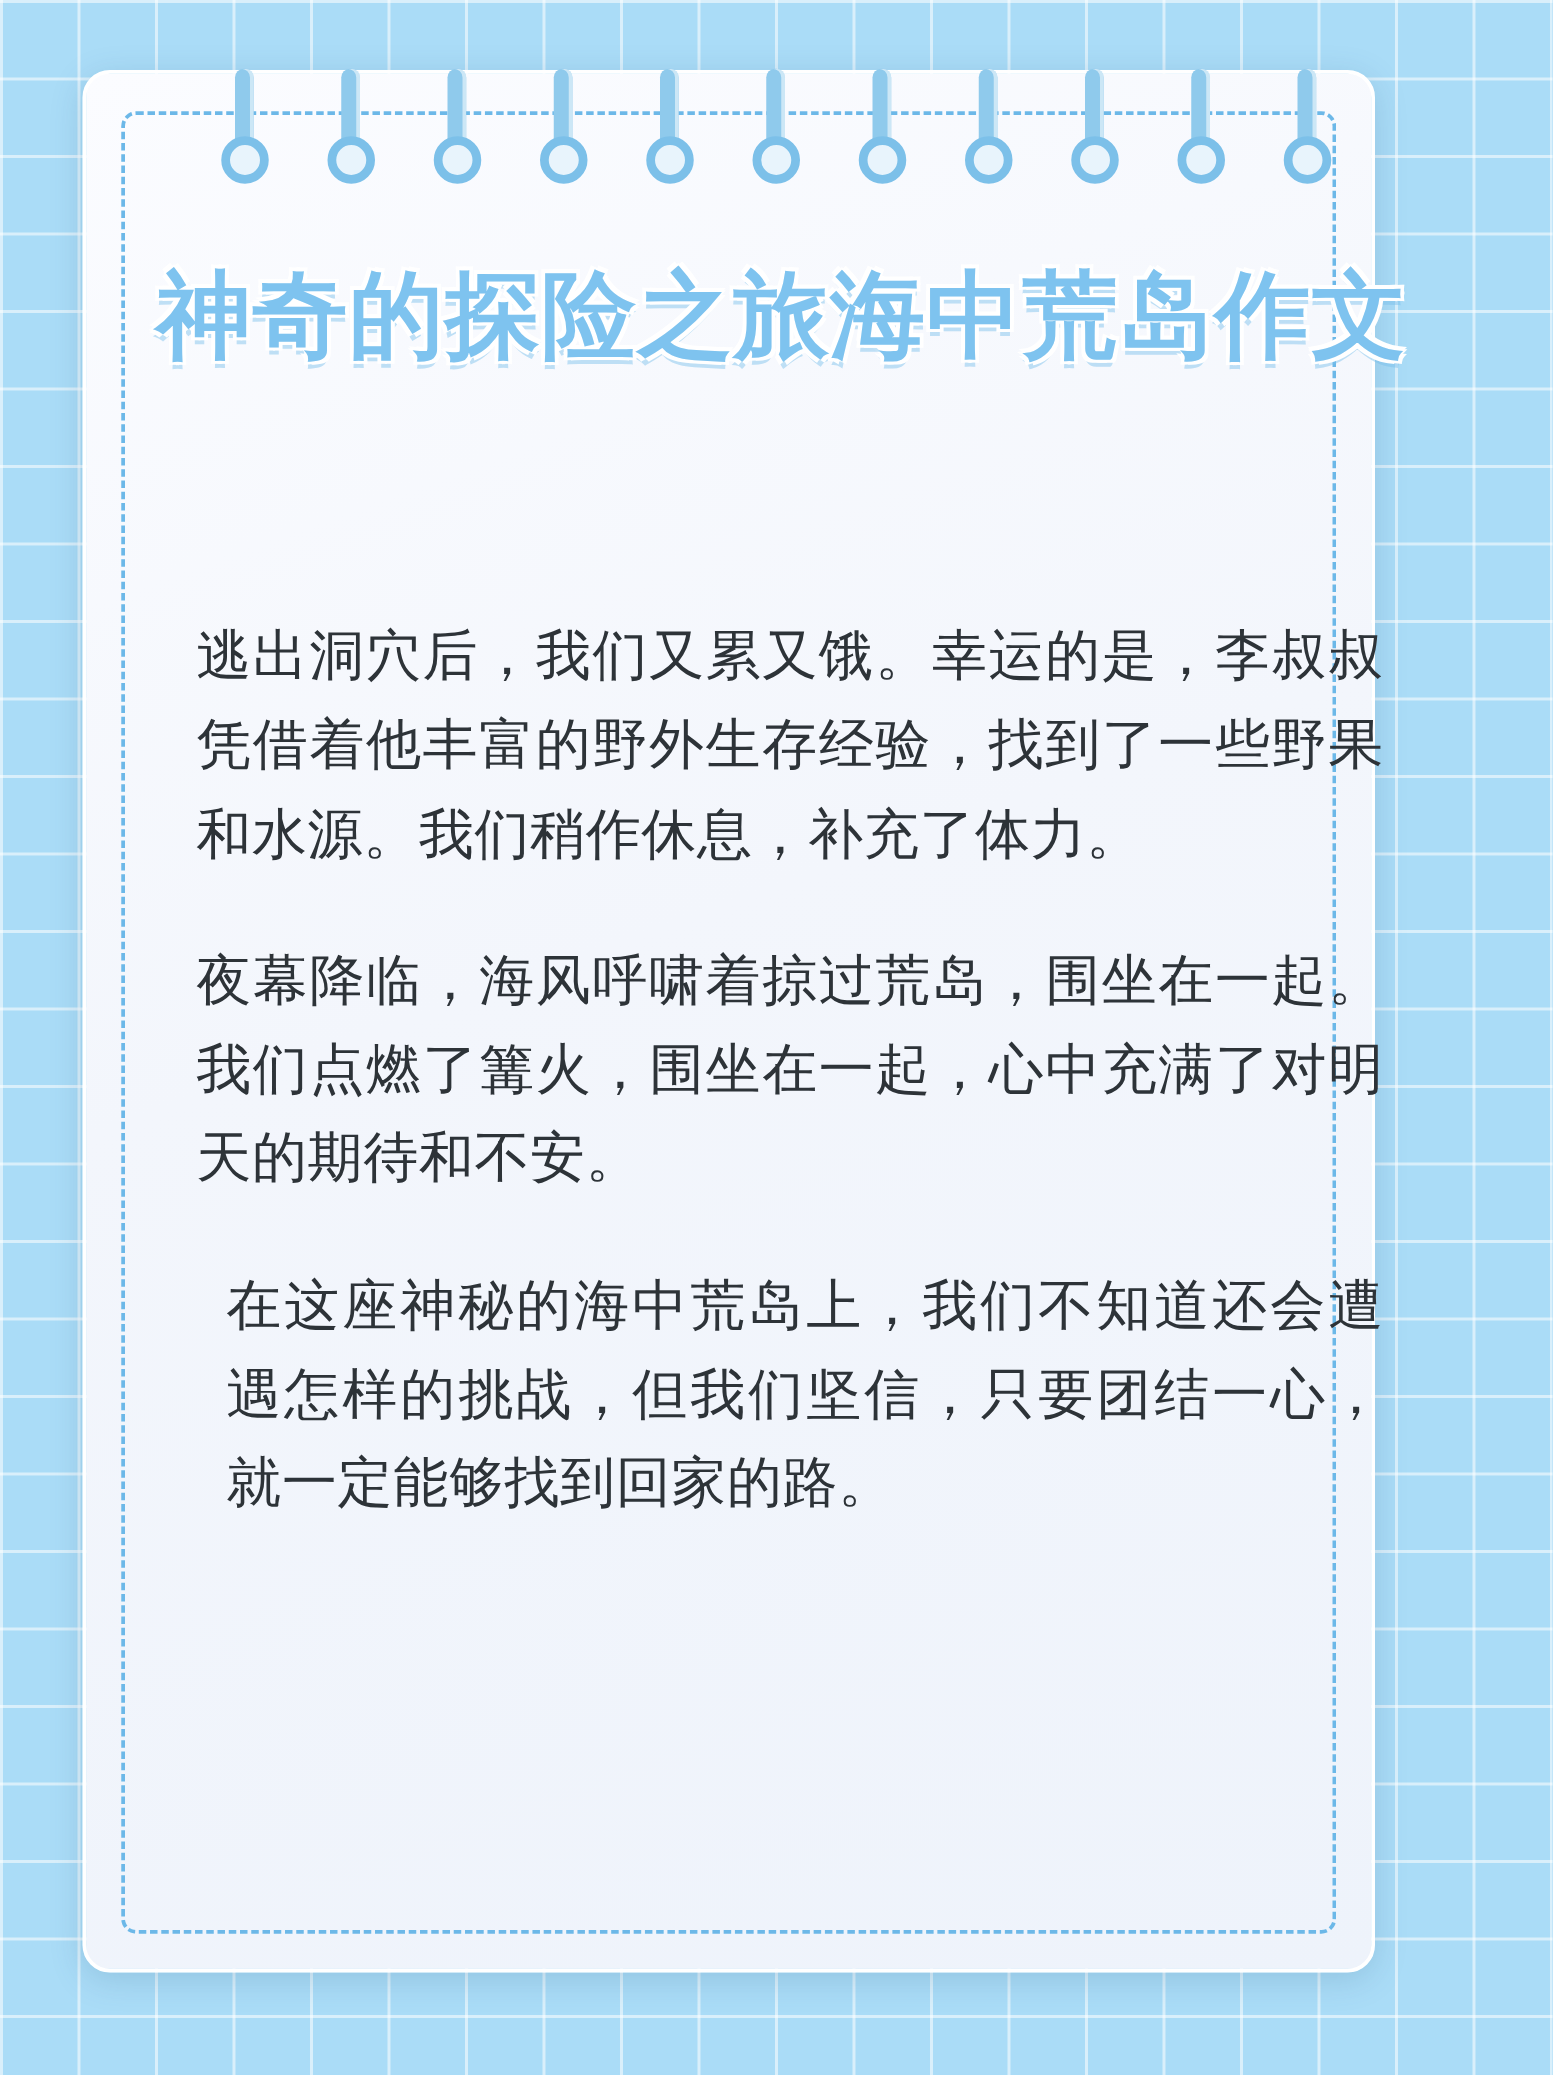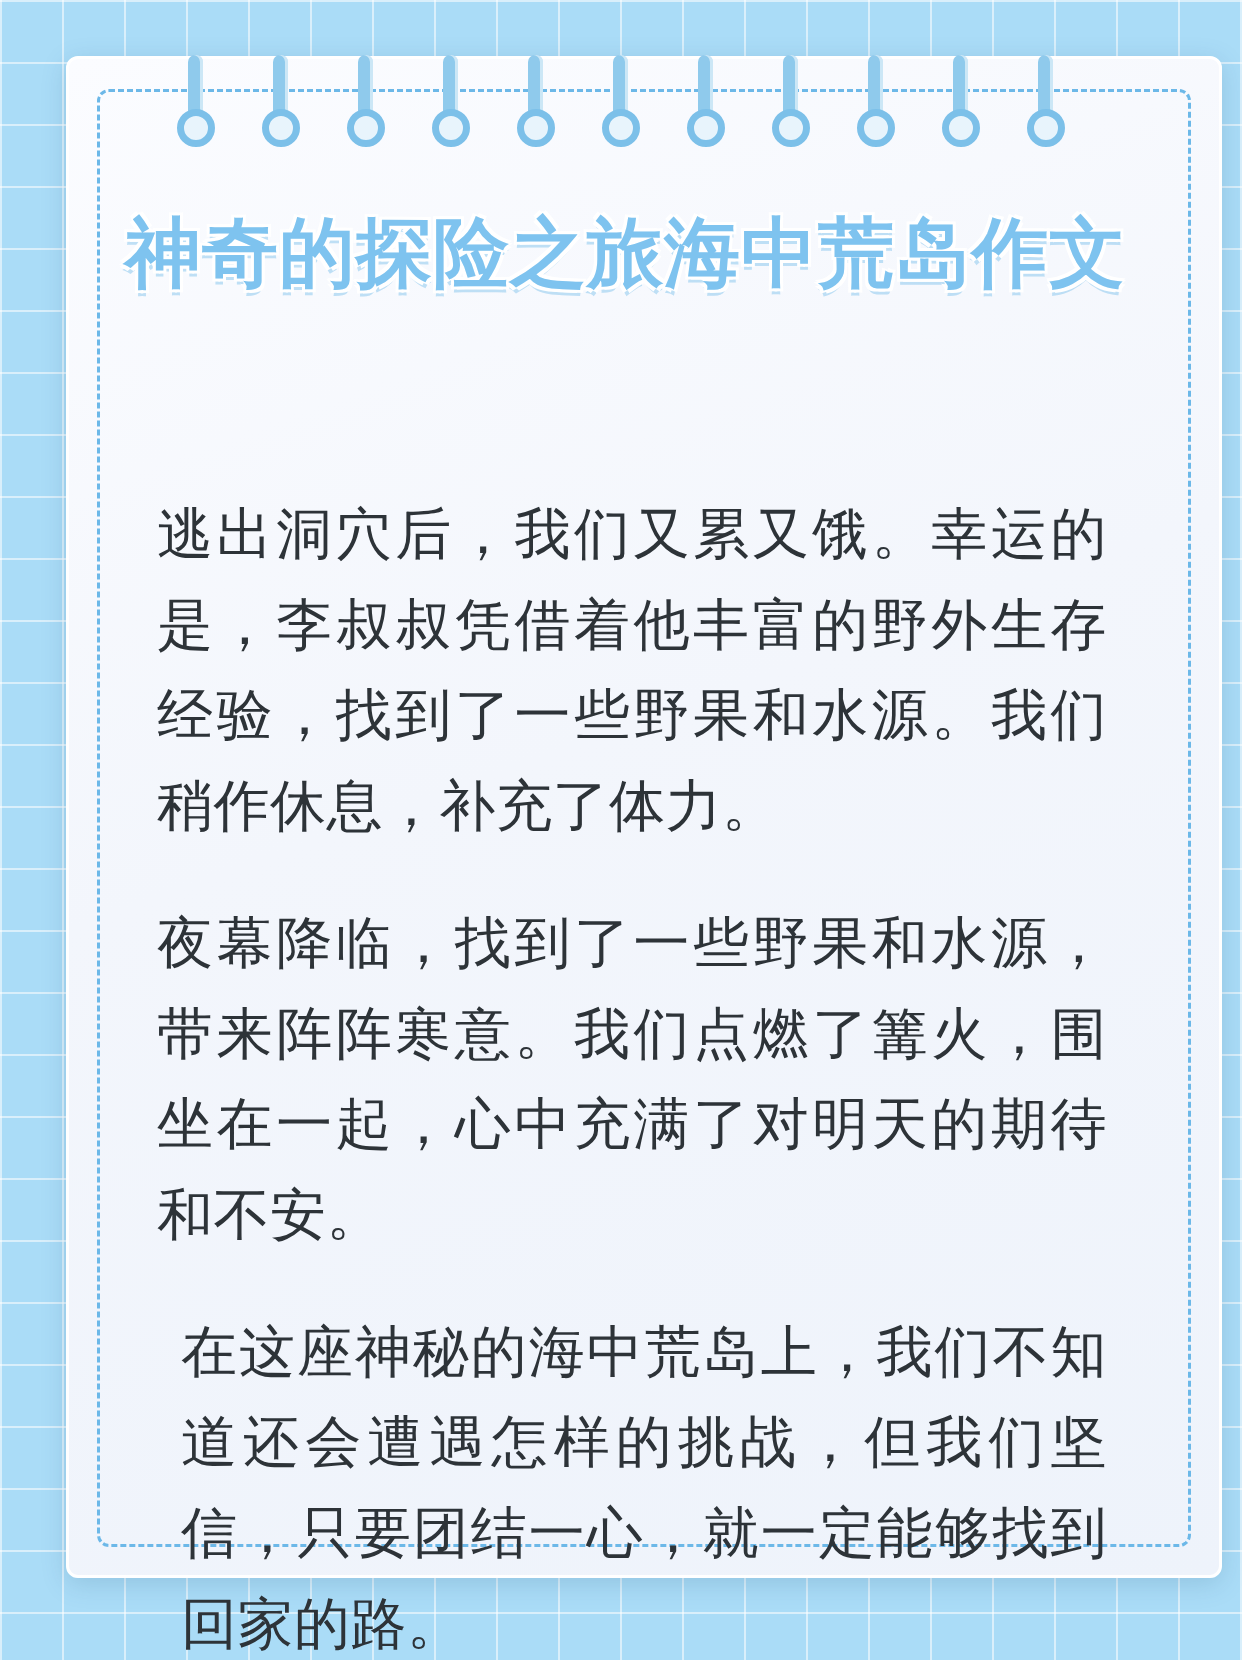--- a/index.html
+++ b/index.html
@@ -18,24 +18,24 @@
     background-size: 62px 62px;
     position: relative;
     overflow: hidden;
   }
 
   
   .notebook {
     position: absolute;
     left: 66px;
     top: 56px;
-    width: 1156px;
+    width: 1034px;
     height: 1522px;
     background: linear-gradient(160deg, #fbfcff 0%, #f3f6fc 45%, #eef3fb 100%);
-    border-radius: 12px;
+    border-radius: 22px;
     border: 3px solid #ffffff;
     box-shadow: 0 6px 26px rgba(40, 90, 130, 0.18);
   }
 
   
   .dashed-frame {
     position: absolute;
     left: 28px;
     top: 30px;
     right: 28px;
@@ -108,21 +108,21 @@
   }
 
   
   .body-text {
     position: absolute;
     left: 88px;
     top: 430px;
     width: 950px;
   }
   .para {
-    font-size: 56px;
+    font-size: 44px;
     line-height: 1.62;
     color: #2d3338;
     margin: 0 0 46px 0;
     text-align: justify;
     letter-spacing: 0.5px;
   }
   .para:last-child { margin-bottom: 0; margin-left: 24px; }
 </style>
 </head>
 <body>
@@ -175,17 +175,17 @@
     <div class="ring">
         <div class="bar"></div>
         <div class="loop"></div>
       </div>
   </div>
 
   <div class="title">神奇的探险之旅海中荒岛作文</div>
 
   <div class="body-text">
     <p class="para">逃出洞穴后，我们又累又饿。幸运的是，李叔叔凭借着他丰富的野外生存经验，找到了一些野果和水源。我们稍作休息，补充了体力。</p>
-    <p class="para">夜幕降临，找到了一些野果和水源，带来阵阵寒意。我们点燃了篝火，围坐在一起，心中充满了对明天的期待和不安。</p>
+    <p class="para">夜幕降临，海风呼啸着掠过荒岛，围坐在一起。我们点燃了篝火，围坐在一起，心中充满了对明天的期待和不安。</p>
     <p class="para">在这座神秘的海中荒岛上，我们不知道还会遭遇怎样的挑战，但我们坚信，只要团结一心，就一定能够找到回家的路。</p>
   </div>
 
 </div>
 
 </body></html>

